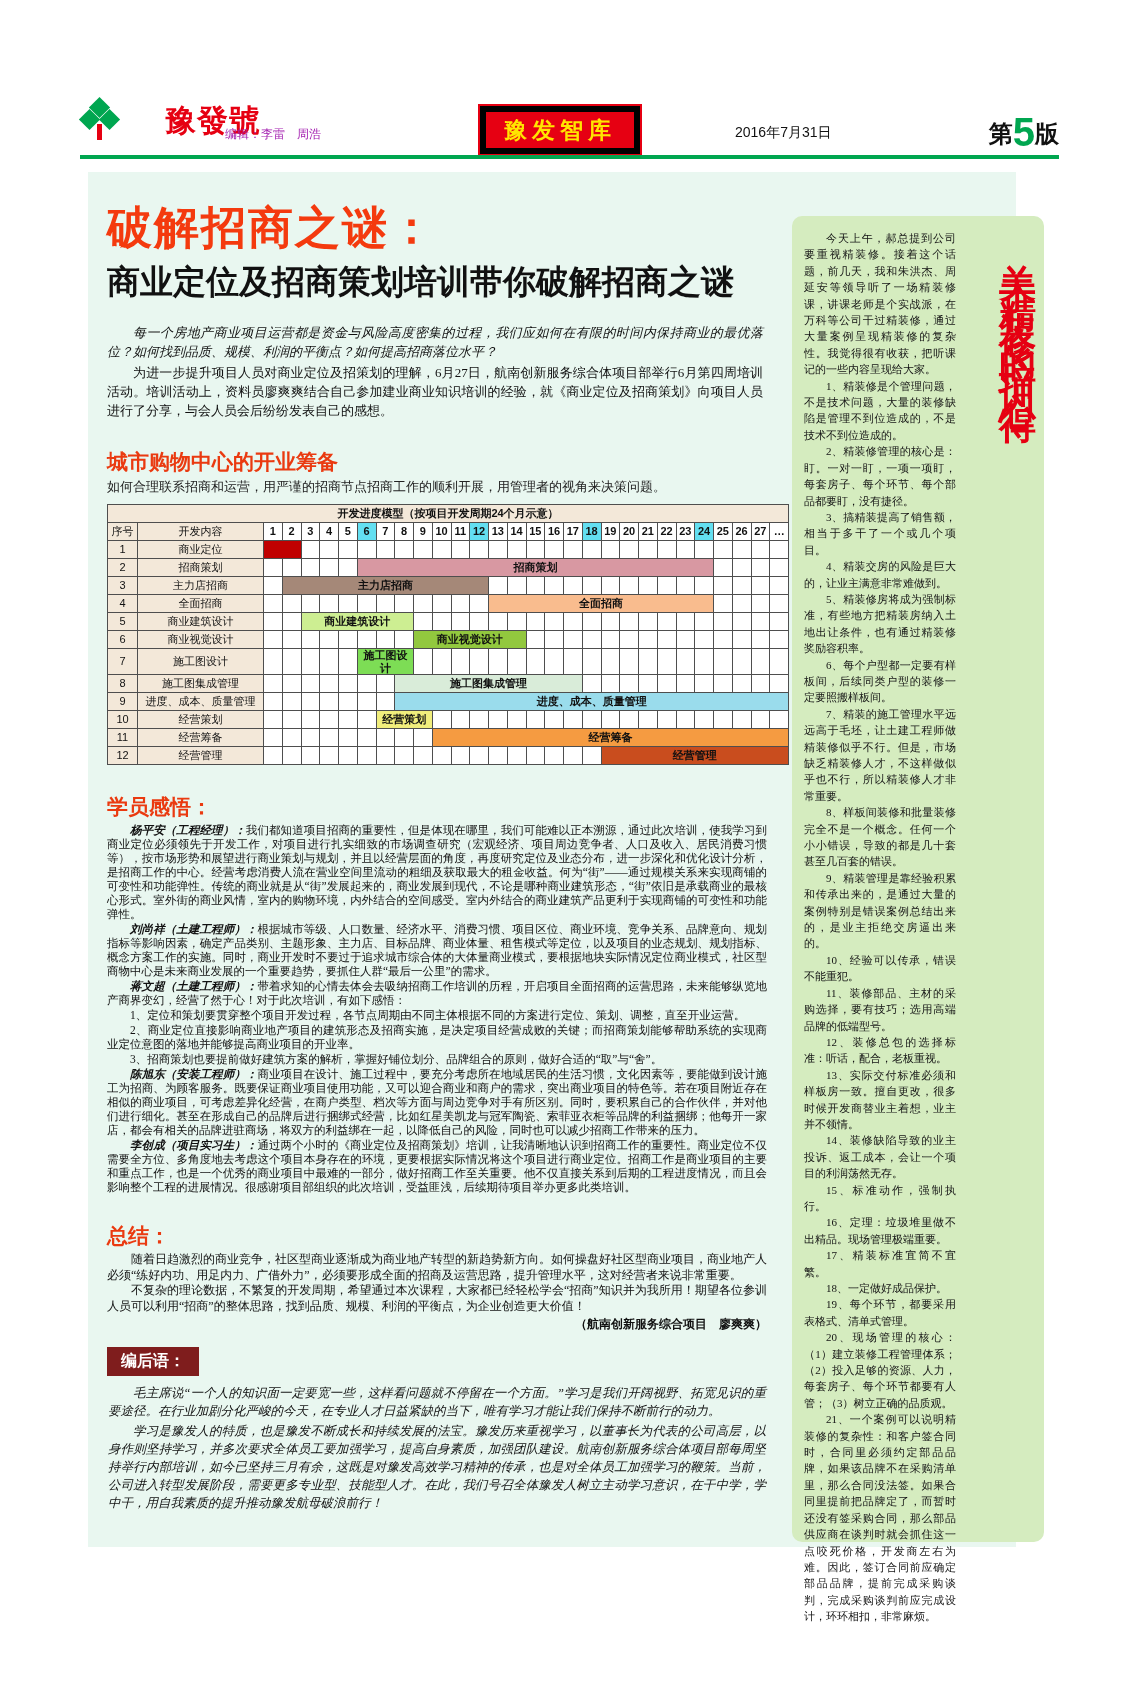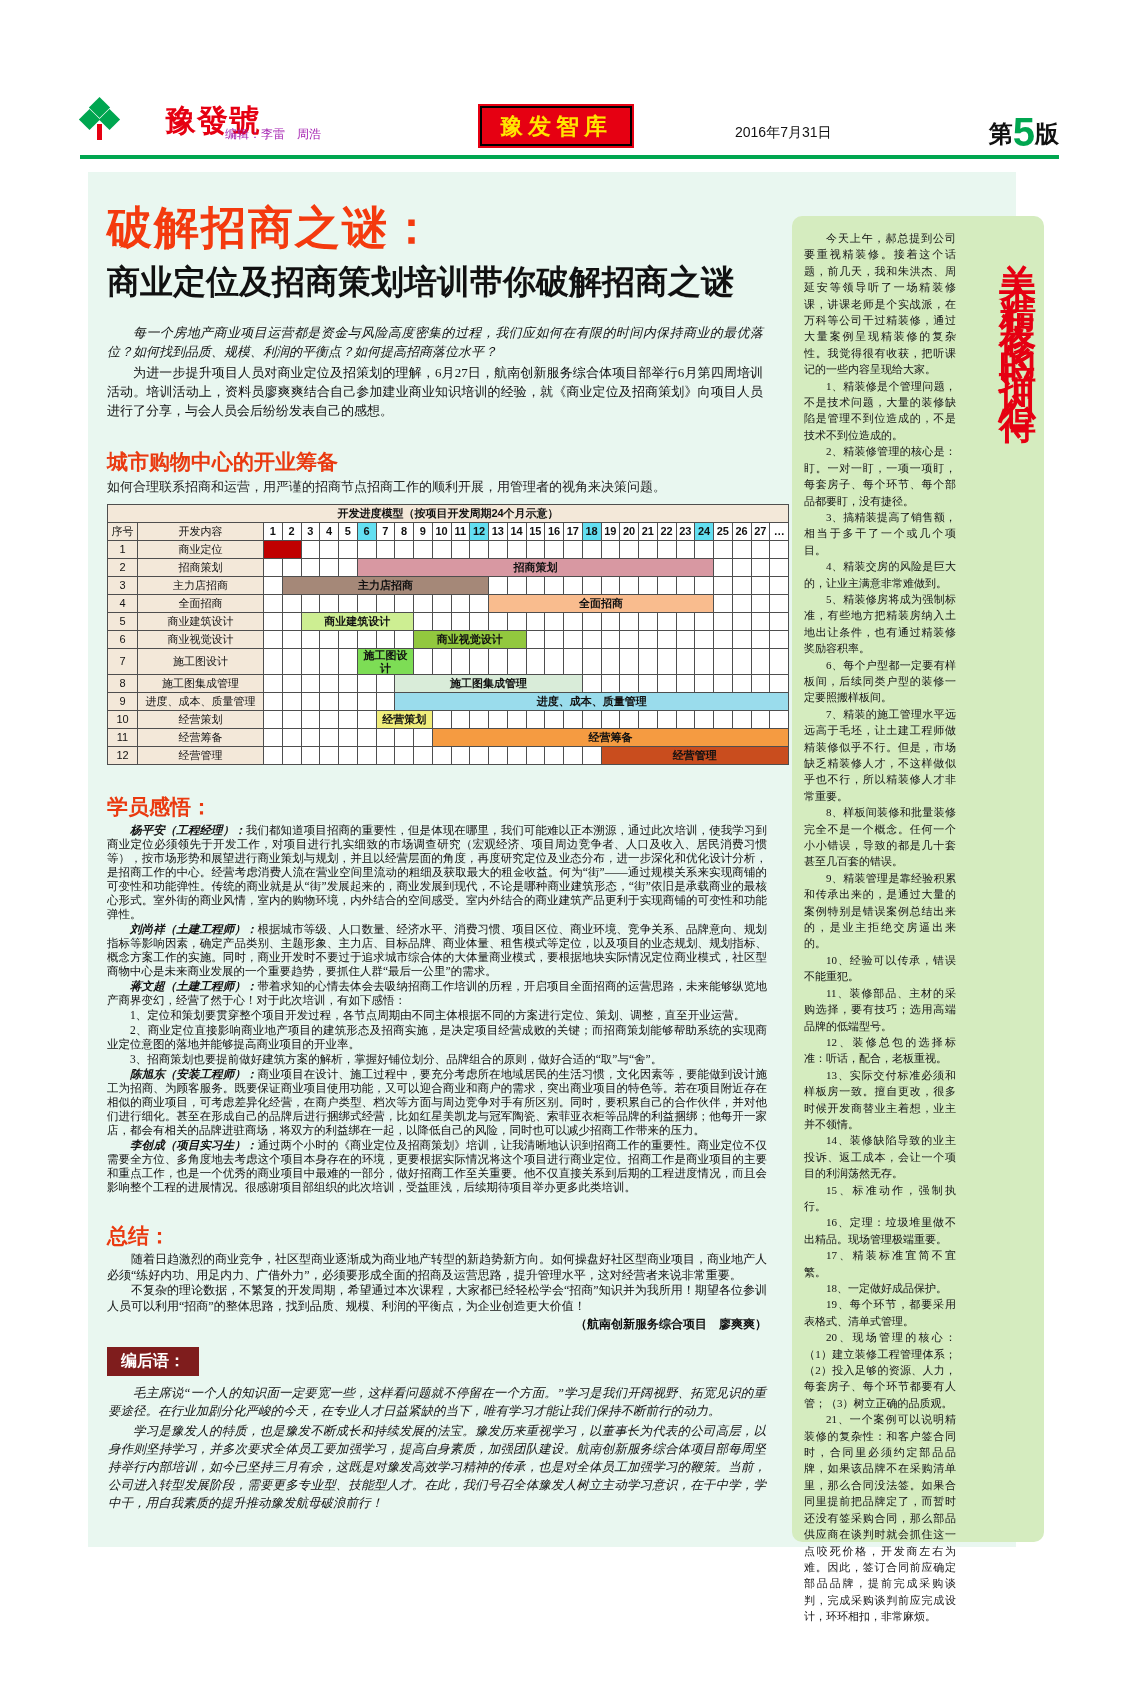--- a/index.html
+++ b/index.html
@@ -10,21 +10,21 @@
   .logo-wrap{position:absolute;left:0;top:6px;display:flex;align-items:center;gap:39px;}
   .clover{width:40px;height:46px;position:relative;margin-right:6px;}
   .clover i{position:absolute;width:15px;height:15px;background:var(--green);transform:rotate(45deg);}
   .clover i:nth-child(1){left:12px;top:2px;}
   .clover i:nth-child(2){left:2px;top:14px;}
   .clover i:nth-child(3){left:22px;top:14px;}
   .clover b{position:absolute;left:17px;top:26px;width:5px;height:16px;background:#e60012;}
   .logo-text{font-family:"Liberation Serif",serif;font-weight:bold;font-size:31px;color:#e60012;letter-spacing:1px;}
   .editors{position:absolute;left:145px;top:34px;font-family:"Liberation Sans",sans-serif;font-size:12px;color:#a21caf;}
   .badge{position:absolute;left:400px;top:14px;width:148px;height:36px;background:#e60012;
-         border:2px solid #000000;box-shadow:0 0 0 2px #e60012;display:flex;align-items:center;justify-content:center;
+         border:6px solid #000000;box-shadow:0 0 0 2px #e60012;display:flex;align-items:center;justify-content:center;
          color:#ffe600;font-weight:bold;font-size:23px;letter-spacing:5px;font-family:"Liberation Sans",sans-serif;}
   .date{position:absolute;left:655px;top:32px;font-family:"Liberation Sans",sans-serif;font-size:14px;color:#111;}
   .pageno{position:absolute;right:0;top:18px;font-weight:bold;font-size:24px;color:#111;font-family:"Liberation Sans",sans-serif;}
   .pageno .num{font-size:40px;color:var(--green);vertical-align:-4px;}
   .rule{position:absolute;left:80px;top:155px;width:979px;height:4px;background:var(--green);}
   
   .panel{position:absolute;left:88px;top:172px;width:928px;height:1375px;background:#e9f7f0;}
   .main-col{position:absolute;left:19px;top:26px;width:684px;}
   h1.title{margin:0 0 2px;font-family:"Liberation Sans",sans-serif;font-weight:bold;
            font-size:45px;color:#f43a0e;letter-spacing:2px;}

